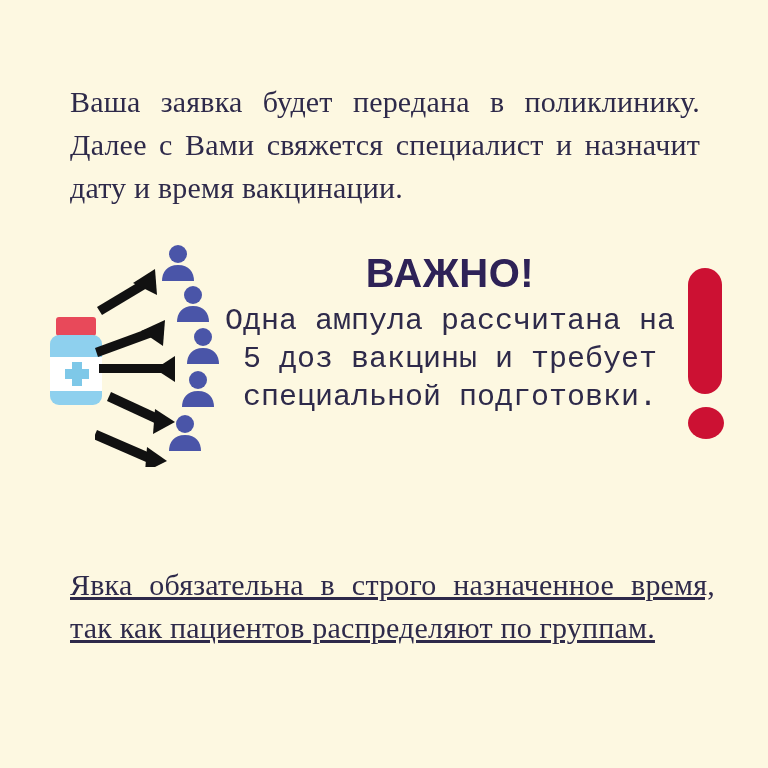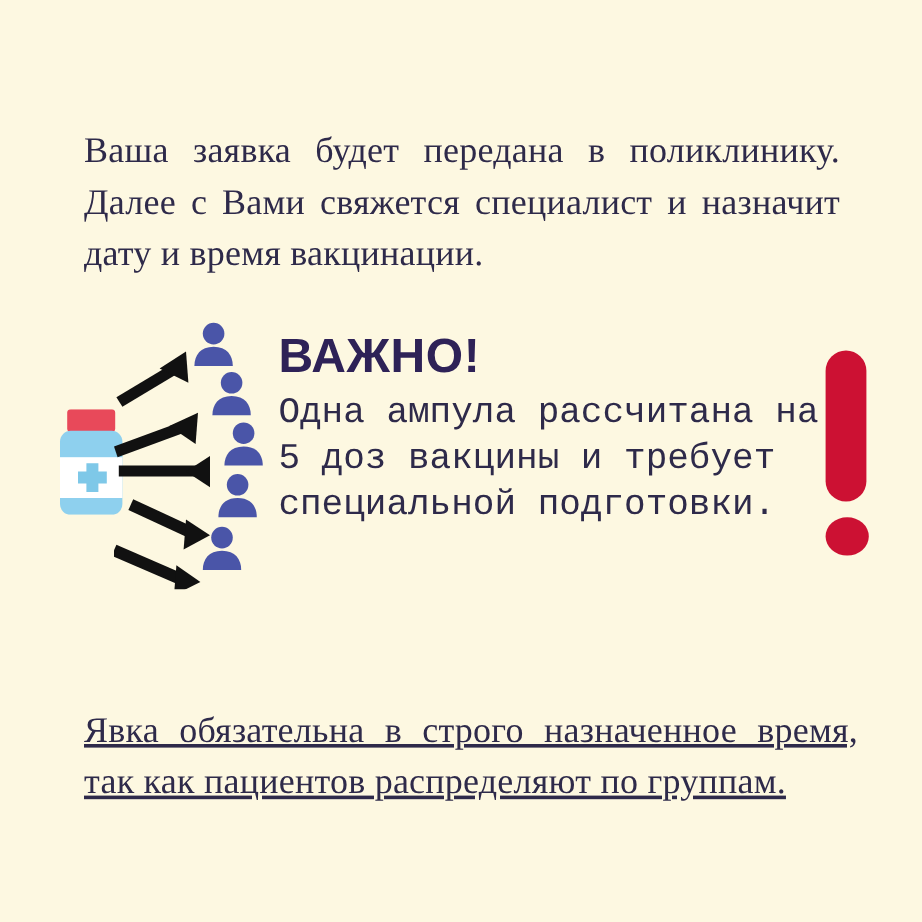--- a/index.html
+++ b/index.html
@@ -15,21 +15,20 @@
     color: #2E2A4A;
     overflow: hidden;
     position: relative;
   }
 
   .poster {
     position: relative;
     width: 768px;
     height: 552px;
     box-sizing: border-box;
-    margin-top: 24px;
   }
 
   
   .para {
     position: absolute;
     font-family: "Liberation Serif", "DejaVu Serif", serif;
     color: #2E2A4A;
     text-align: justify;
     text-align-last: left;
     font-size: 30px;
@@ -90,24 +89,24 @@
     position: absolute;
     left: 95px;
     top: 20px;
     width: 110px;
     height: 215px;
   }
 
   
   .important {
     position: absolute;
-    left: 232px;
+    left: 222px;
     top: 18px;
     width: 456px;
-    text-align: left;
+    text-align: center;
   }
   .important-title {
     font-family: "Liberation Sans", "DejaVu Sans", sans-serif;
     font-weight: bold;
     font-size: 40px;
     line-height: 46px;
     letter-spacing: 0.5px;
     color: #2E2257;
     margin: 0 0 6px 0;
   }

